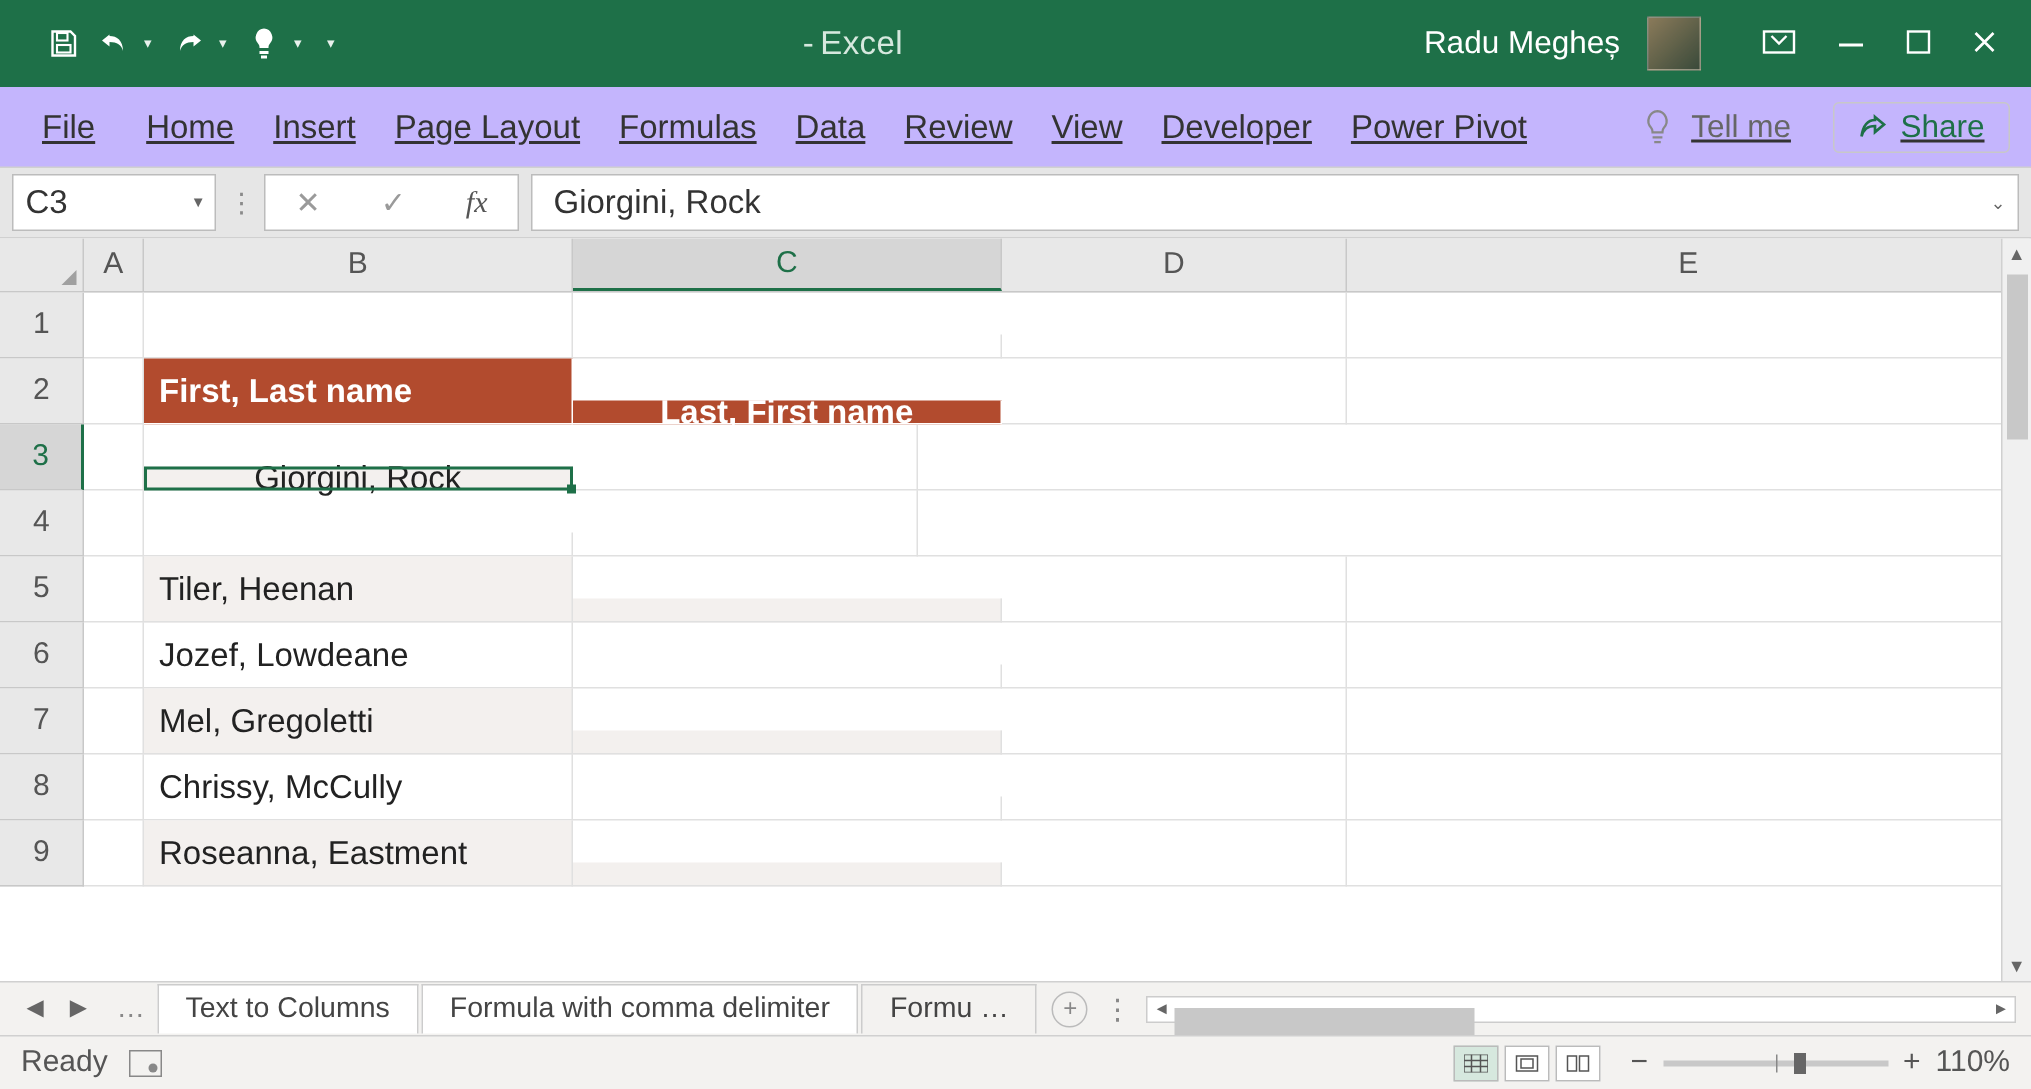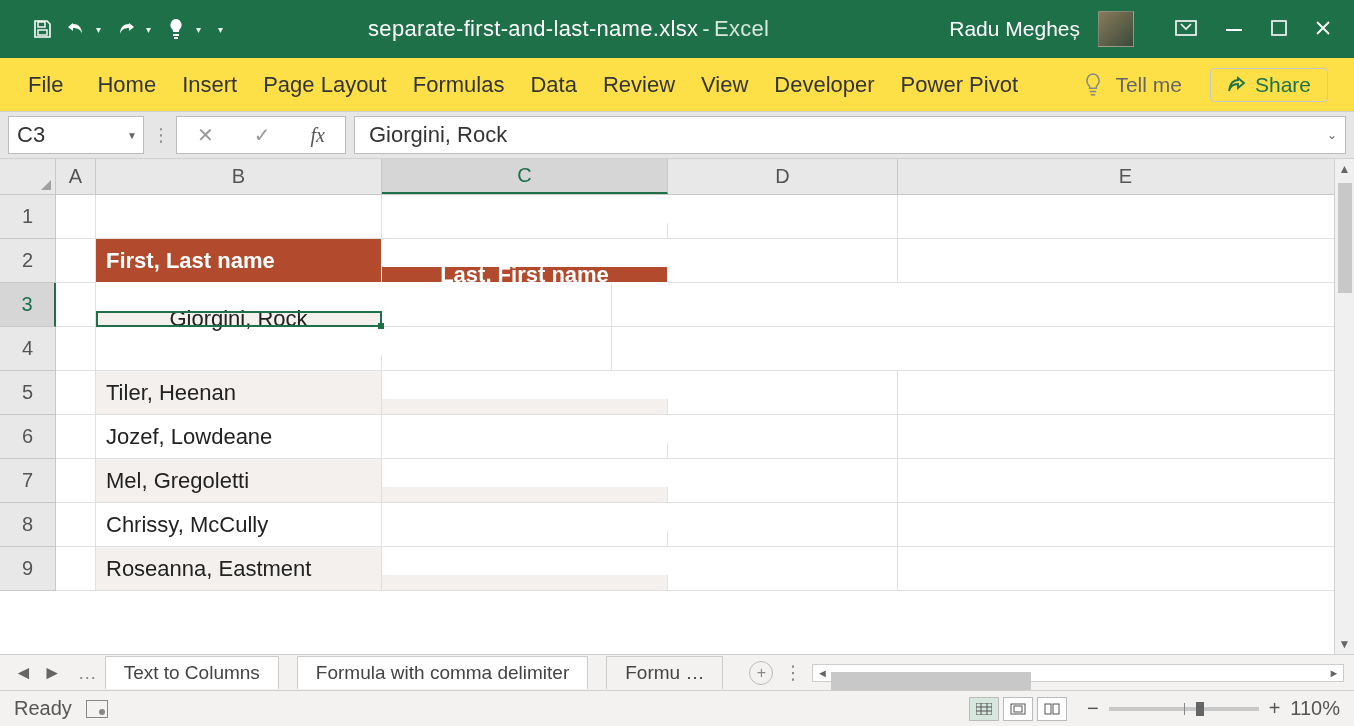--- a/index.html
+++ b/index.html
@@ -14,21 +14,21 @@
   .title-text { font-size: 22px; letter-spacing: .3px; display:flex; align-items:center; gap:4px;}
   .title-doc { color:#fff; }
   .title-app { color:#d6e8de; }
   .user-block { display:flex; align-items:center; gap:18px; margin-left:40px; }
   .user-name { font-size:21px; }
   .avatar { width:36px; height:36px; background:linear-gradient(135deg,#8a7a5a,#3a4a3a); border:1px solid rgba(255,255,255,.3); }
   .win-controls { display:flex; gap:26px; margin-left:40px; margin-right:12px; }
   .win-btn svg, .win-btn { color:#fff; }
 
   
-  .ribbon { height: 54px; background:#fde047; border-bottom:1px solid #d0d0d0; display:flex; align-items:center; padding:0 26px 0 28px; font-size:22px; color:#333;}
+  .ribbon { height: 54px; background:#c4b5fd; border-bottom:1px solid #d0d0d0; display:flex; align-items:center; padding:0 14px 0 28px; font-size:22px; color:#333;text-decoration:underline;}
   .ribbon .tab { margin-right:26px; cursor:default; }
   .ribbon .tab:first-child { margin-right:34px; }
   .ribbon-spacer { flex:1; }
   .tellme { display:flex; align-items:center; gap:12px; color:#666; font-size:21px;}
   .share-btn { margin-left:28px; border:1px solid #c8c8c8; border-radius:4px; padding:4px 16px; display:flex; align-items:center; gap:8px; color:#1e7048; font-size:21px;}
   
   
   .formula-row { height:46px; display:flex; align-items:center; gap:8px; padding:4px 8px 4px 8px; background:#e6e6e6; }
   .name-box { width:136px; height:38px; background:#fff; border:1px solid #bcbcbc; display:flex; align-items:center; padding:0 8px; font-size:22px; color:#333; position:relative;}
   .name-box .dd { position:absolute; right:6px; font-size:10px; color:#666;}
@@ -59,21 +59,21 @@
   .cell.selected{outline:2px solid #1e7048; outline-offset:-2px; position:relative;}
   .cell.selected::after{content:"";position:absolute;right:-3px;bottom:-3px;width:6px;height:6px;background:#1e7048;}
   .vscroll{position:absolute;right:0;top:0;bottom:0;width:20px;background:#f0f0f0;border-left:1px solid #d0d0d0;display:flex;flex-direction:column;align-items:center;}
   .vscroll .arr{height:20px;font-size:12px;color:#666;display:flex;align-items:center;}
   .vscroll .thumb{width:14px;height:110px;background:#c8c8c8;margin-top:4px;}
 
   
   .sheet-bar { height:36px; background:#f3f2f0; border-top:1px solid #d0d0d0; display:flex; align-items:center; font-size:19px; color:#444; padding-left:6px;}
   .sheet-nav { display:flex; gap:10px; padding:0 8px; color:#666;}
   .sheet-ell { padding:0 8px; color:#888;}
-  .sheet-tab { background:#fff; border:1px solid #ccc; border-bottom:none; padding:5px 18px; margin-right:18px;}
+  .sheet-tab { background:#fff; border:1px solid #ccc; border-bottom:none; padding:5px 18px; margin-right:2px;}
   .sheet-tab.ghost{background:#f3f2f0;}
   .sheet-add{width:24px;height:24px;border:1px solid #bbb;border-radius:50%;display:flex;align-items:center;justify-content:center;font-size:16px;color:#888;margin-left:8px;}
   .sheet-dots{margin-left:10px;color:#888;}
   .hscroll{flex:1; margin:0 10px; height:18px; background:#fff;border:1px solid #ccc; position:relative;display:flex;align-items:center;}
   .hscroll .l,.hscroll .r{width:18px;text-align:center;font-size:11px;color:#666;}
   .hscroll .track{flex:1;position:relative;}
   .hscroll .thumb{position:absolute;left:0;top:-1px;width:200px;height:18px;background:#c8c8c8;}
 
   
   .status-bar{height:36px;background:#f3f2f0;border-top:1px solid #d0d0d0;display:flex;align-items:center;padding:0 14px;font-size:20px;color:#555;}
@@ -118,21 +118,20 @@
           <path d="M9 1a6 6 0 0 0-4 10c1 1 1 2 1 3h6c0-1 0-2 1-3a6 6 0 0 0-4-10z" fill="#fff"></path>
           <rect x="6" y="16" width="6" height="2" fill="#fff"></rect>
           <rect x="7" y="19" width="4" height="2" fill="#fff"></rect>
         </svg>
     </div>
     <span class="qat-caret">▾</span>
     <span class="qat-caret" style="margin-left:6px;">▾</span>
   </div>
   <div class="spacer"></div>
   <div class="title-text">
-    <span class="title-doc">separate-first-and-last-name.xlsx</span>
     <span class="title-app">  -  </span>
     <span class="title-app">Excel</span>
   </div>
   <div class="spacer"></div>
   <div class="user-block">
     <span class="user-name">Radu Megheș</span>
     <div class="avatar"></div>
   </div>
   <div class="win-controls">
     <div class="win-btn">

